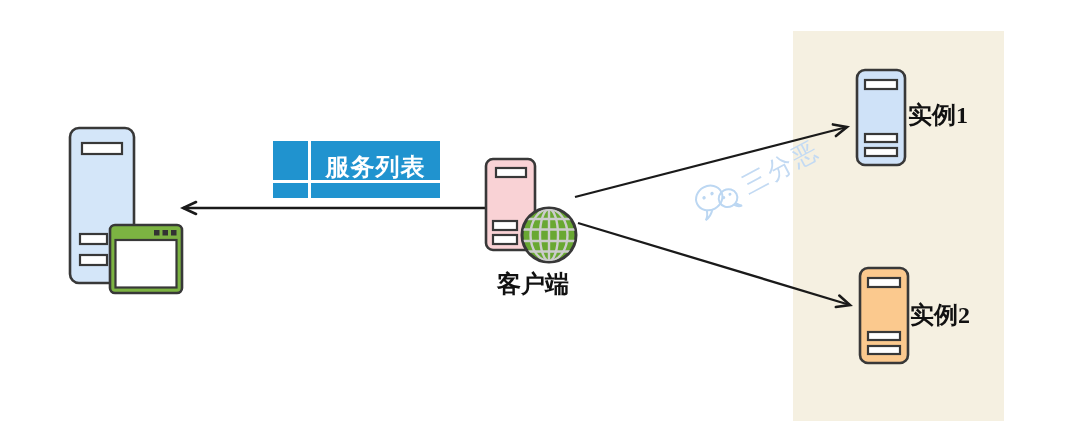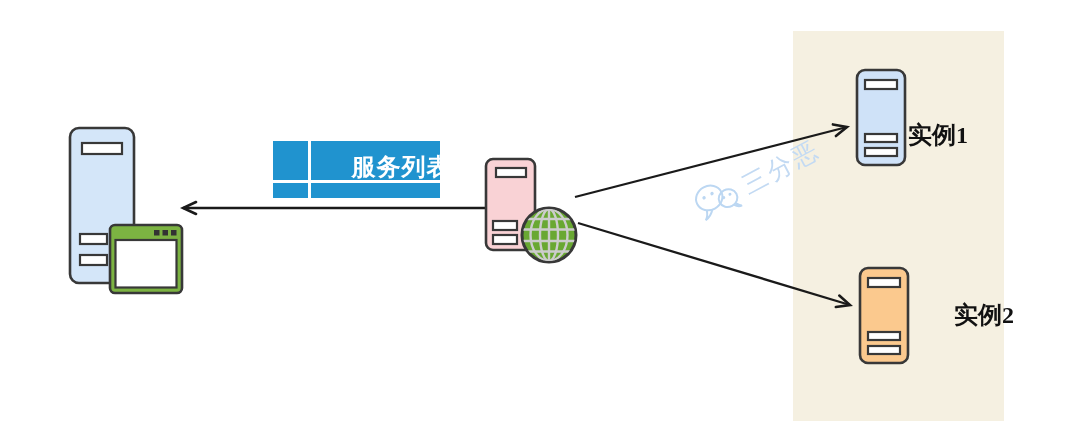--- a/index.html
+++ b/index.html
@@ -16,37 +16,37 @@
   }
   
   #arrows{left:0;top:0;width:1080px;height:440px;pointer-events:none;}
   
   .node-label{
     color:#111111;font-weight:bold;font-size:24px;line-height:1.15;
     white-space:nowrap;
   }
   #registry-label{left:58px;top:303px;width:120px;text-align:center;}
   #client-label{left:478px;top:271px;width:110px;text-align:center;}
-  #instance1-label{left:908px;top:102px;margin-top:20px;}
-  #instance2-label{left:910px;top:302px;margin-left:44px;}
+  #instance1-label{left:908px;top:102px;}
+  #instance2-label{left:910px;top:302px;}
   
   #service-table{
     left:273px;top:141px;width:167px;height:57px;
     background:#2093cf;
   }
   #service-table .vline{
     position:absolute;left:35px;top:0;width:3px;height:57px;background:#ffffff;
   }
   #service-table .hline{
     position:absolute;left:0;top:39px;width:167px;height:3px;background:#ffffff;
   }
   #service-table .cell-label{
     position:absolute;left:38px;top:1px;width:129px;height:50px;
     display:flex;align-items:center;justify-content:center;
-    color:#ffffff;font-weight:bold;font-size:24px;letter-spacing:1px;padding-left:26px;
+    color:#ffffff;font-weight:bold;font-size:24px;letter-spacing:1px;
   }
   
   #watermark{
     left:694px;top:180px;display:flex;align-items:center;gap:7px;
     transform:rotate(-28deg);transform-origin:22px 20px;
   }
   #watermark .wm-text{
     color:#c3daf3;font-size:25px;letter-spacing:3px;white-space:nowrap;
     font-family:"Liberation Serif","DejaVu Serif",serif;
   }
@@ -121,20 +121,21 @@
         <ellipse cx="67" cy="80" rx="9" ry="26"></ellipse>
         <ellipse cx="67" cy="80" rx="18.5" ry="26"></ellipse>
         <line x1="67" y1="54" x2="67" y2="106"></line>
         <line x1="40" y1="64" x2="94" y2="64"></line>
         <line x1="40" y1="74.5" x2="94" y2="74.5"></line>
         <line x1="40" y1="86" x2="94" y2="86"></line>
         <line x1="40" y1="96.5" x2="94" y2="96.5"></line>
       </g>
     </g>
   </svg>
+  <div class="abs node-label" id="client-label">客户端</div>
 
   <svg class="abs" style="left:853px;top:66px;" width="56" height="104" viewBox="0 0 56 104">
     <rect x="4" y="4" width="48" height="95" rx="8" fill="#cfe2f8" stroke="#383838" stroke-width="2.6"></rect>
     <rect x="12" y="14" width="32" height="9" fill="#ffffff" stroke="#383838" stroke-width="2.2"></rect>
     <rect x="12" y="68" width="32" height="8" fill="#ffffff" stroke="#383838" stroke-width="2.2"></rect>
     <rect x="12" y="82" width="32" height="8" fill="#ffffff" stroke="#383838" stroke-width="2.2"></rect>
   </svg>
   <div class="abs node-label" id="instance1-label">实例1</div>
 
   <svg class="abs" style="left:856px;top:264px;" width="56" height="104" viewBox="0 0 56 104">

